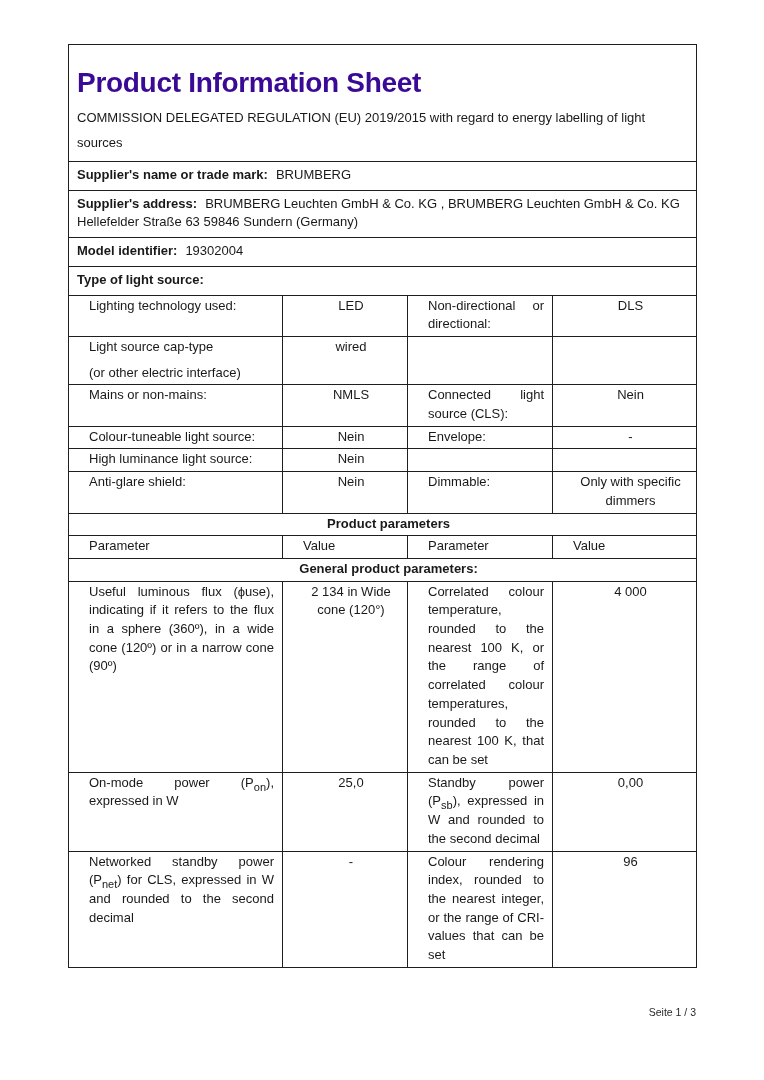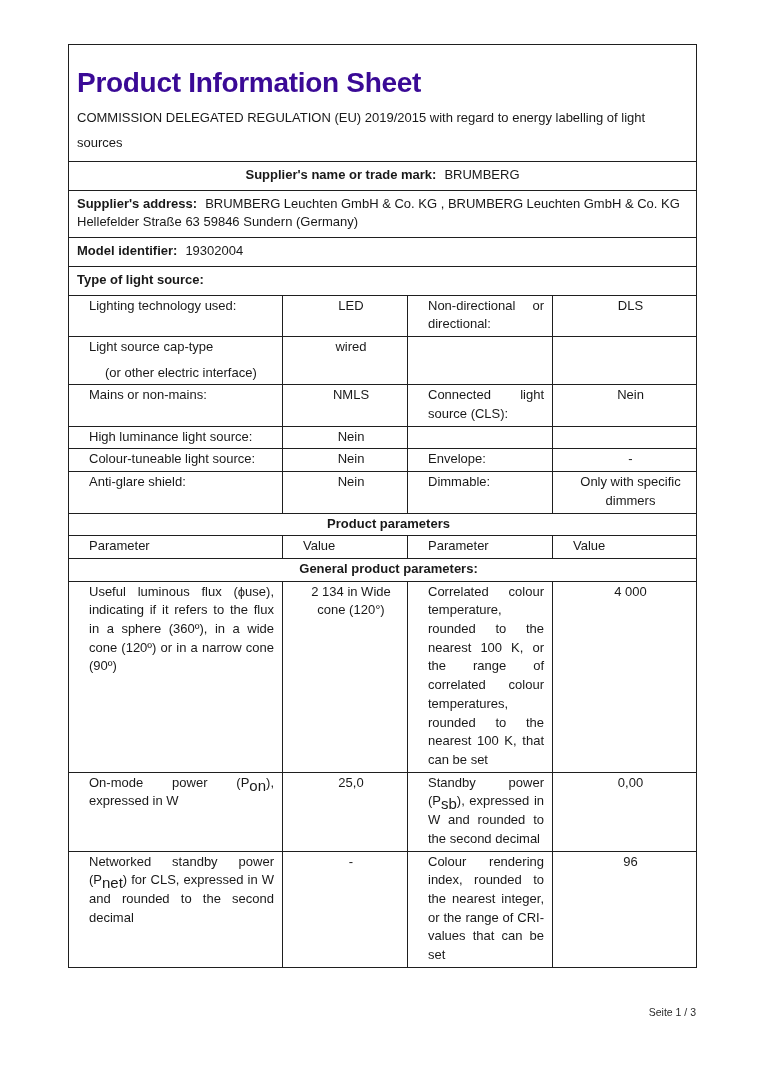--- a/index.html
+++ b/index.html
@@ -26,26 +26,26 @@
   .doc-subtitle { font-size:13px; line-height:25px; }
   
   tr.r-kv td { padding:4px 8px 5px 8px; }
   .kv-label { font-weight:bold; }
   .kv-value { margin-left:8px; }
   
   tr.r-sec td { text-align:center; font-weight:bold; }
   
   .c-just { text-align:justify; }
   .c-val  { text-align:center; }
-  .p2 { margin-top:7px;margin-left:16px; }
-  sub { font-size:15px; line-height:0; }
+  .p2 { margin-top:7px; }
+  sub { font-size:11px; line-height:0; }
   .vw-narrow  { display:inline-block; max-width:94px; }
   .vw-dimmers { display:inline-block; max-width:104px; }
   
-  tr.h-name    { height:26px;text-align:center; }
+  tr.h-name    { height:26px; }
   tr.h-addr    { height:45px; }
   tr.h-model   { height:26px; }
   tr.h-type    { height:26px;padding-left:44px; }
   tr.h-led     { height:38px; }
   tr.h-wired   { height:42px; }
   tr.h-nmls    { height:40px; }
   tr.h-1line   { height:21px; }
   tr.h-ag      { height:38px; }
   tr.h-energy  { height:57px; }
   tr.h-flux    { height:186px; }
@@ -118,31 +118,31 @@
     </tr>
 
     <tr class="h-nmls">
       <td class="c-just">Mains or non-mains:</td>
       <td class="c-val">NMLS</td>
       <td class="c-just">Connected light source (CLS):</td>
       <td class="c-val">Nein</td>
     </tr>
 
     <tr class="h-1line">
+      <td class="c-just">Colour-tuneable light source:</td>
+      <td class="c-val">Nein</td>
+      <td class="c-just">Envelope:</td>
+      <td class="c-val">-</td>
+    </tr>
+
+    <tr class="h-1line">
       <td class="c-just">High luminance light source:</td>
       <td class="c-val">Nein</td>
       <td class="c-just"></td>
       <td class="c-val"></td>
-    </tr>
-
-    <tr class="h-1line">
-      <td class="c-just">Colour-tuneable light source:</td>
-      <td class="c-val">Nein</td>
-      <td class="c-just">Envelope:</td>
-      <td class="c-val">-</td>
     </tr>
 
     <tr class="h-ag">
       <td class="c-just">Anti-glare shield:</td>
       <td class="c-val">Nein</td>
       <td class="c-just">Dimmable:</td>
       <td class="c-val"><span class="vw-dimmers">Only with specific dimmers</span></td>
     </tr>
 
     <tr class="r-sec h-1line">

